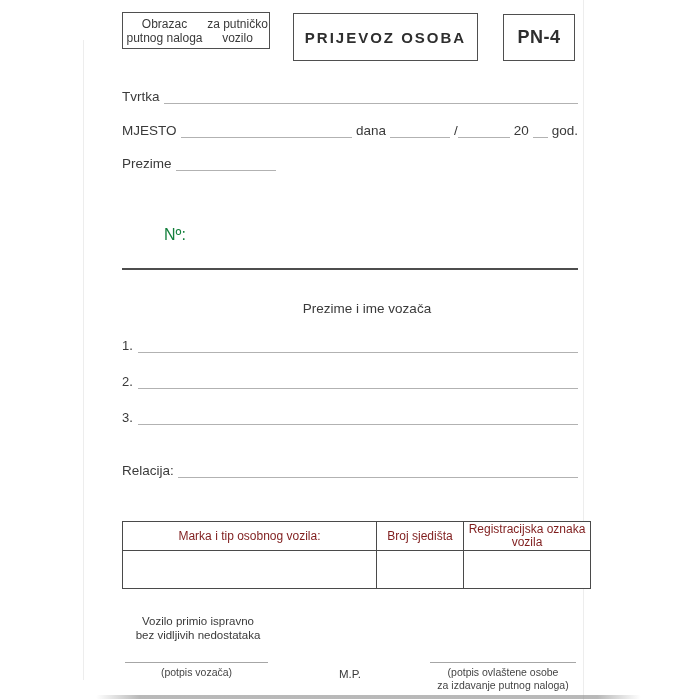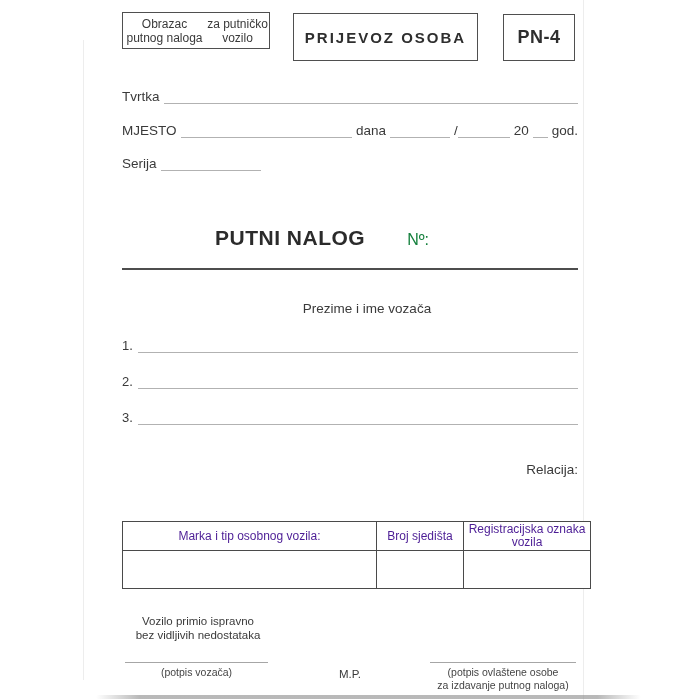--- a/index.html
+++ b/index.html
@@ -24,21 +24,21 @@
 
   
   .field-row{position:absolute;display:flex;align-items:flex-end;box-sizing:border-box;height:16px;}
   .field-label{font-size:13.5px;line-height:15px;white-space:nowrap;}
   .fill{border-bottom:1px solid #b2b2b2;height:15px;display:inline-block;}
   .grow{flex:1;}
   .ml{margin-left:4px;}
   #row-company{left:122px;top:88px;width:456px;}
   #row-place{left:122px;top:122px;width:456px;}
   #row-series{left:122px;top:155px;width:456px;}
-  #row-route{left:122px;top:462px;width:456px;flex-direction:column;}
+  #row-route{left:122px;top:462px;width:456px;}
   #series-line{width:100px;}
   #day-line{width:60px;}
   #month-line{width:52px;}
   #year-line{width:15px;}
 
   
   #order-heading{position:absolute;left:122px;top:226px;width:456px;display:flex;align-items:baseline;}
   #order-title{margin-left:93px;font-weight:bold;font-size:21px;letter-spacing:.5px;color:#2b2b2b;}
   #order-no{margin-left:42px;font-size:16px;color:#15803d;}
   #title-rule{position:absolute;left:122px;top:268px;width:456px;height:2px;background:#4d4d4d;}
@@ -46,21 +46,21 @@
   
   #drivers-heading{position:absolute;left:122px;top:301px;width:456px;text-align:center;
     font-size:13.5px;padding-left:34px;box-sizing:border-box;}
   .driver-row{left:122px;width:456px;}
   #driver-row-1{top:337px;} #driver-row-2{top:373px;} #driver-row-3{top:409px;}
   .driver-num{font-size:13px;line-height:15px;width:16px;}
 
   
   #vehicle-table{position:absolute;left:122px;top:521px;width:454px;border-collapse:collapse;table-layout:fixed;background:#fff;}
   #vehicle-table th,#vehicle-table td{border:1px solid #4a4a4a;font-weight:normal;font-size:12px;
-    line-height:13px;text-align:center;vertical-align:middle;padding:1px 3px;box-sizing:border-box;color:#4c1d95;}
+    line-height:13px;text-align:center;vertical-align:middle;padding:1px 3px;box-sizing:border-box;color:#7f1d1d;}
   #vehicle-table th{height:28px;}
   #vehicle-table td{height:38px;}
   .col1{width:254px;} .col2{width:87px;} .col3{width:127px;}
 
   
   #received-note{position:absolute;left:123px;top:614px;width:150px;text-align:center;font-size:11.5px;line-height:14px;}
   #stamp{position:absolute;left:328px;top:644px;width:44px;text-align:center;font-size:11.5px;margin-top:24px;}
   .sig{position:absolute;top:662px;}
   .sig-line{border-top:1px solid #a6a6a6;height:0;}
   .sig-caption{text-align:center;font-size:10.5px;line-height:12.5px;padding-top:3px;color:#454545;}
@@ -96,26 +96,25 @@
   <span class="field-label ml">dana</span>
   <span class="fill ml" id="day-line"></span>
   <span class="field-label ml">/</span>
   <span class="fill" id="month-line"></span>
   <span class="field-label ml">20</span>
   <span class="fill ml" id="year-line"></span>
   <span class="field-label ml">god.</span>
 </div>
 
 <div class="field-row" id="row-series">
-  <span class="field-label">Serija</span>
+  <span class="field-label">Prezime</span>
   <span class="fill ml" id="series-line"></span>
 </div>
 
 <div id="order-heading">
-  <span id="order-title">PUTNI NALOG</span>
   <span id="order-no">Nº:</span>
 </div>
 <div id="title-rule"></div>
 
 <div id="drivers-heading">Prezime i ime vozača</div>
 
 <div class="field-row driver-row" id="driver-row-1">
   <span class="driver-num">1.</span>
   <span class="fill grow"></span>
 </div>

